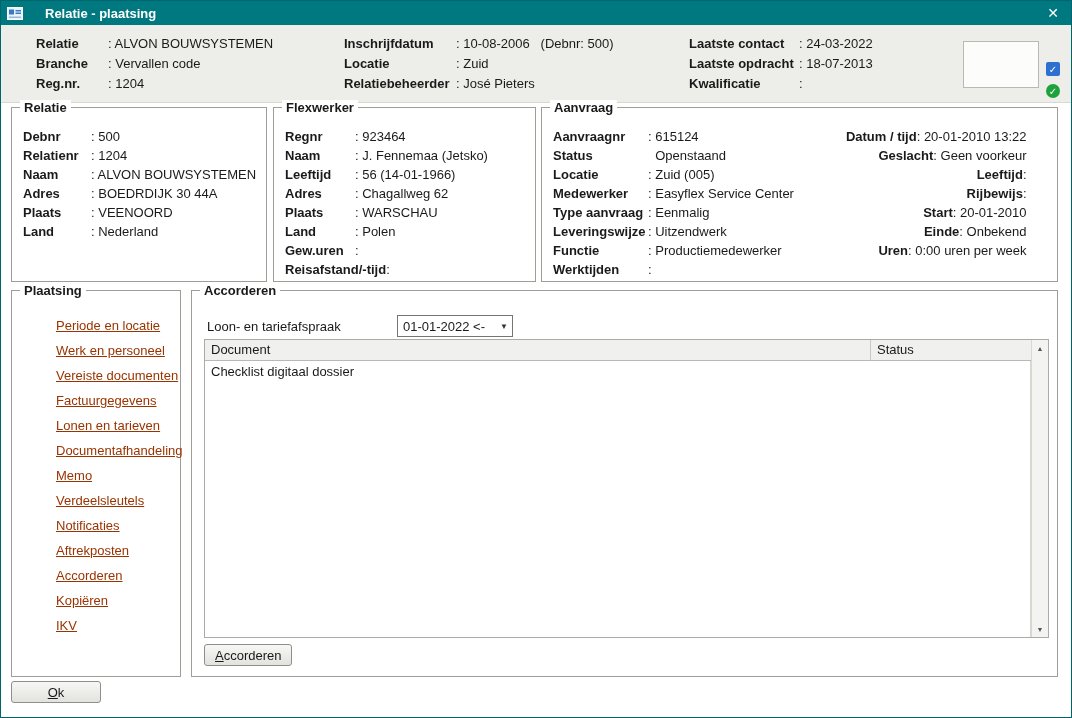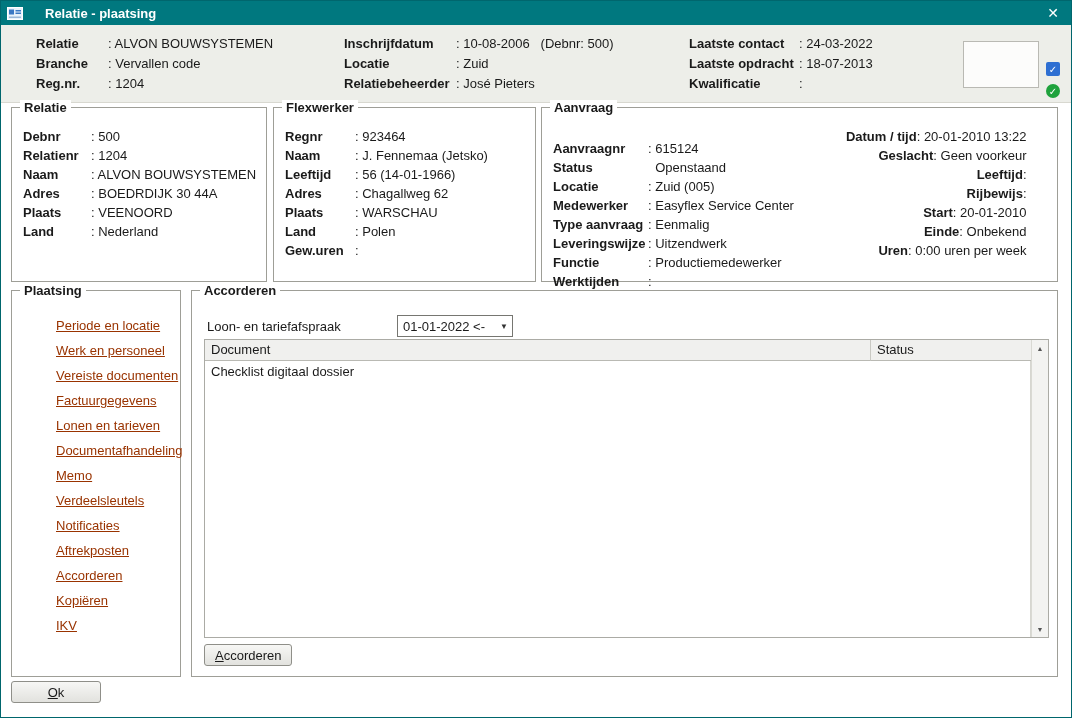--- a/index.html
+++ b/index.html
@@ -56,21 +56,21 @@
   #fs-accorderen { left:190px; top:289px; width:867px; height:387px; }
 
   .rows { padding:19px 8px 0 11px; }
   .frow { height:19px; line-height:19px; white-space:nowrap; }
   .flbl { display:inline-block; font-weight:bold; }
   .fval { white-space:pre; }
   #fs-relatie .flbl    { min-width:68px; }
   #fs-flexwerker .flbl { min-width:70px; }
   .av-left  { position:absolute; left:11px;  top:19px; }
   .av-right { position:absolute; left:290px; top:19px;text-align:right; }
-  .av-left .flbl  { min-width:95px;margin-top:12px; }
+  .av-left .flbl  { min-width:95px; }
   .av-right .flbl { min-width:76px; }
 
   
   .links { padding:28px 0 0 12px; }
   .link {
     display:block; color:var(--link,#993300); text-decoration:underline; cursor:pointer;
     margin-bottom:12px; line-height:13px; font-size:13px; white-space:nowrap;margin-left:32px;
   }
 
   
@@ -177,20 +177,21 @@
   <div class="fs" id="fs-flexwerker">
     <div class="legend">Flexwerker</div>
     <div class="rows">
       <div class="frow"><span class="flbl">Regnr</span><span class="fval">: 923464</span></div>
       <div class="frow"><span class="flbl">Naam</span><span class="fval">: J. Fennemaa (Jetsko)</span></div>
       <div class="frow"><span class="flbl">Leeftijd</span><span class="fval">: 56 (14-01-1966)</span></div>
       <div class="frow"><span class="flbl">Adres</span><span class="fval">: Chagallweg 62</span></div>
       <div class="frow"><span class="flbl">Plaats</span><span class="fval">: WARSCHAU</span></div>
       <div class="frow"><span class="flbl">Land</span><span class="fval">: Polen</span></div>
       <div class="frow"><span class="flbl">Gew.uren</span><span class="fval">:</span></div>
+      <div class="frow"><span class="flbl">Reisafstand/-tijd</span><span class="fval">:</span></div>
     </div>
   </div>
 
   <div class="fs" id="fs-aanvraag">
     <div class="legend">Aanvraag</div>
     <div class="av-left">
       <div class="frow"><span class="flbl">Aanvraagnr</span><span class="fval">: 615124</span></div>
       <div class="frow"><span class="flbl">Status</span><span class="fval">  Openstaand</span></div>
       <div class="frow"><span class="flbl">Locatie</span><span class="fval">: Zuid (005)</span></div>
       <div class="frow"><span class="flbl">Medewerker</span><span class="fval">: Easyflex Service Center</span></div>

